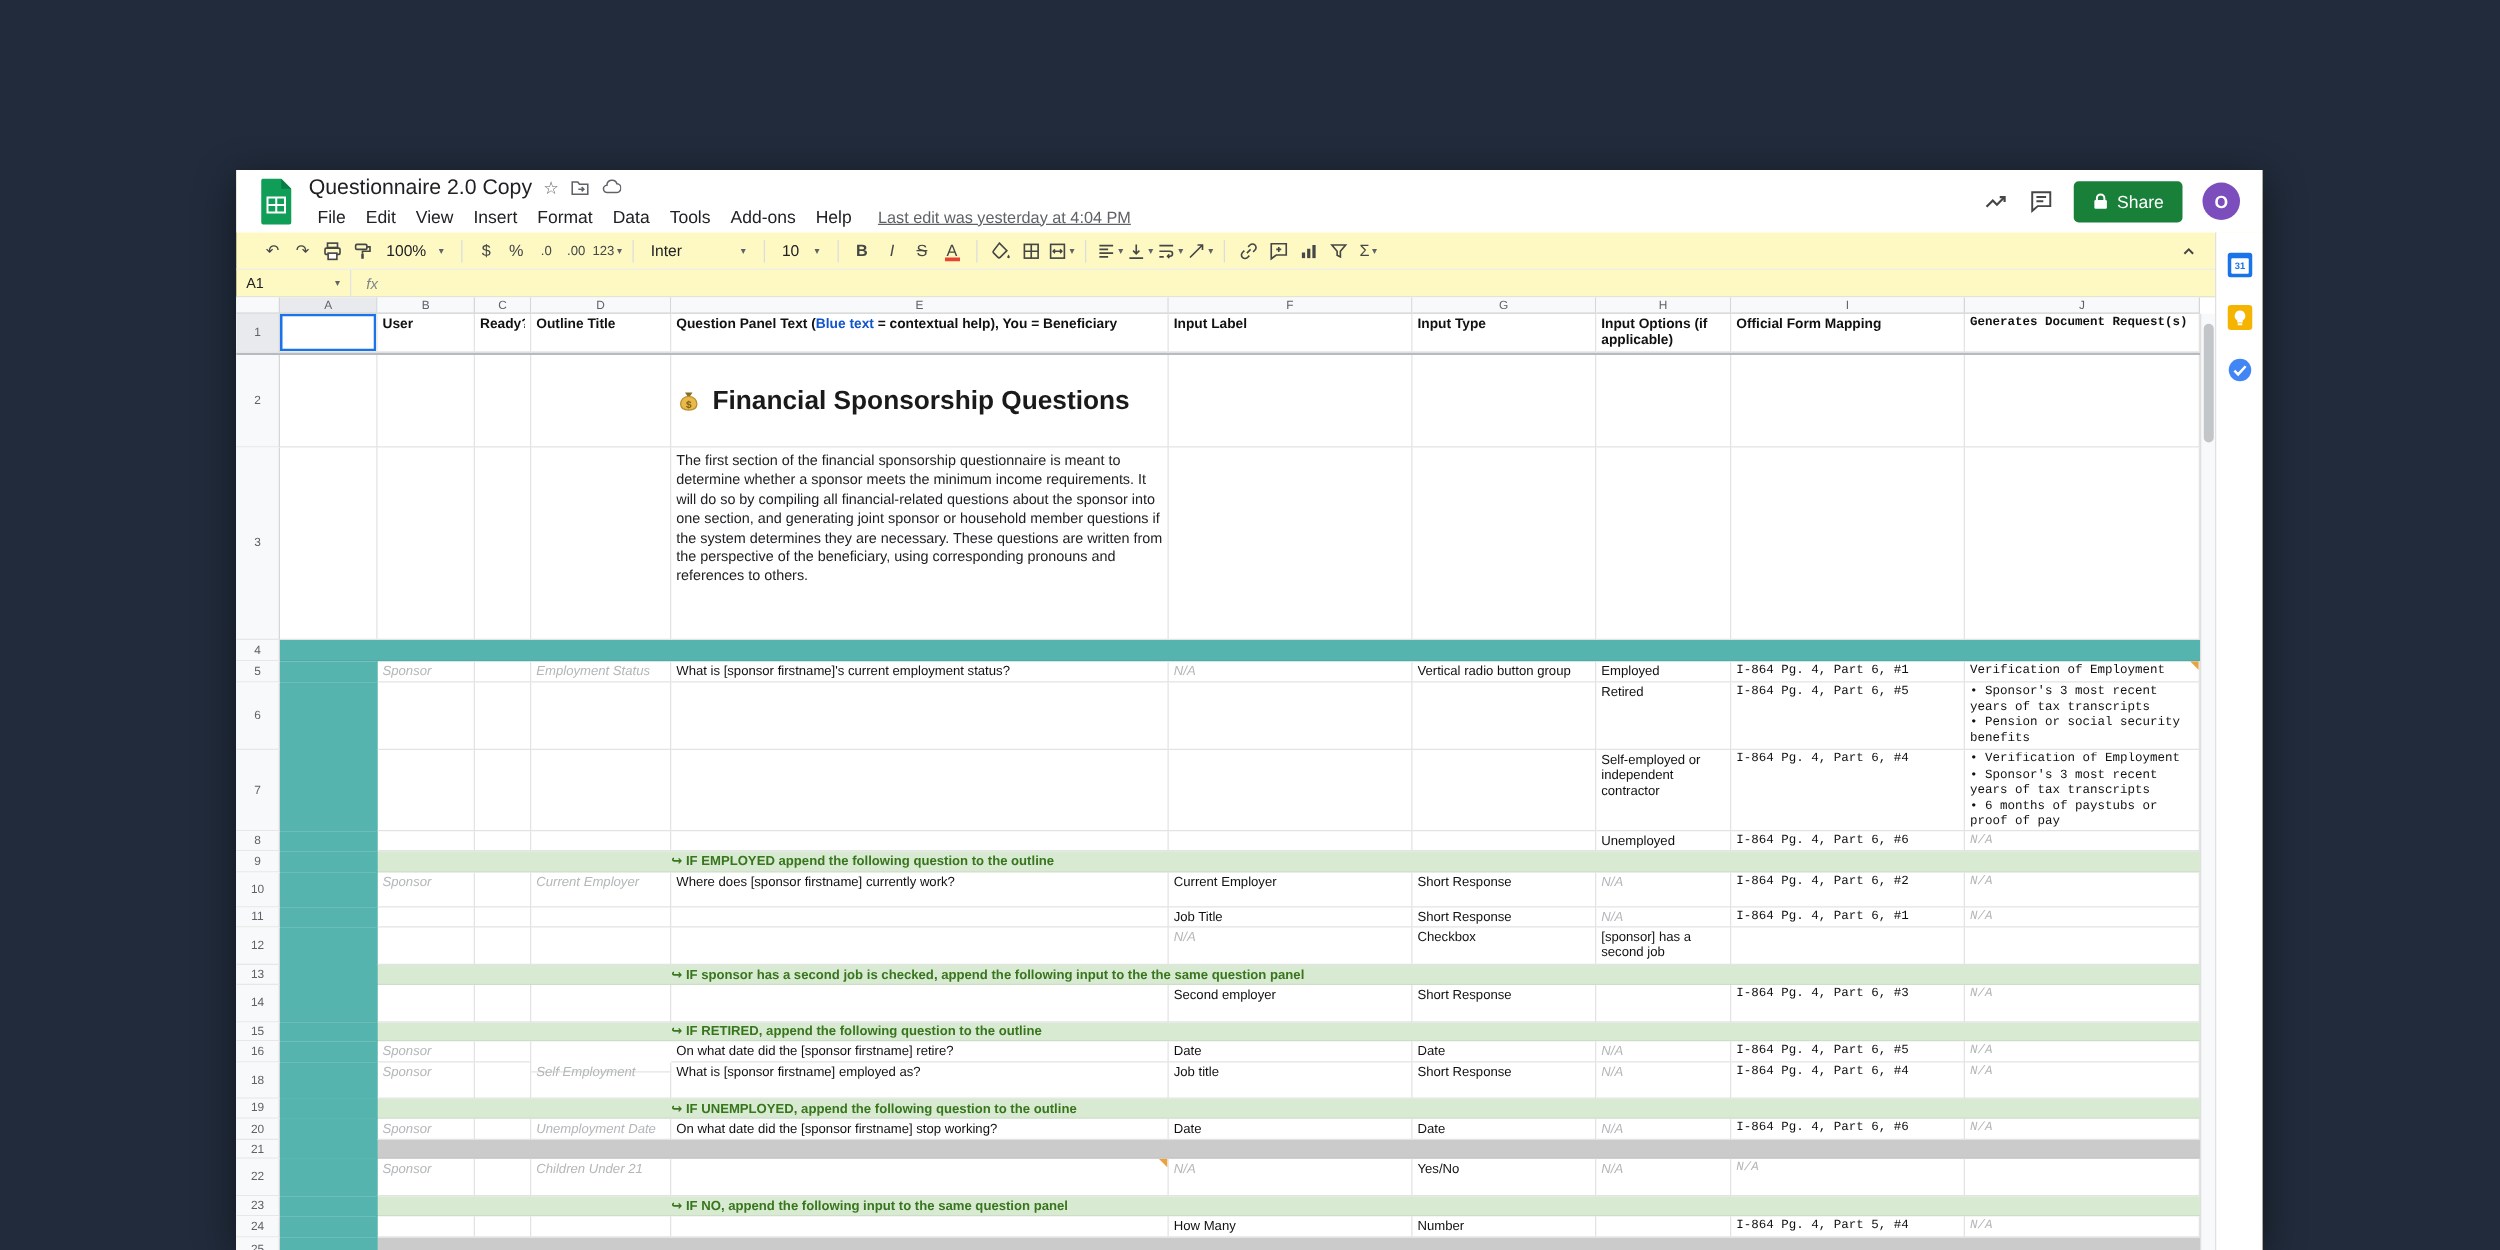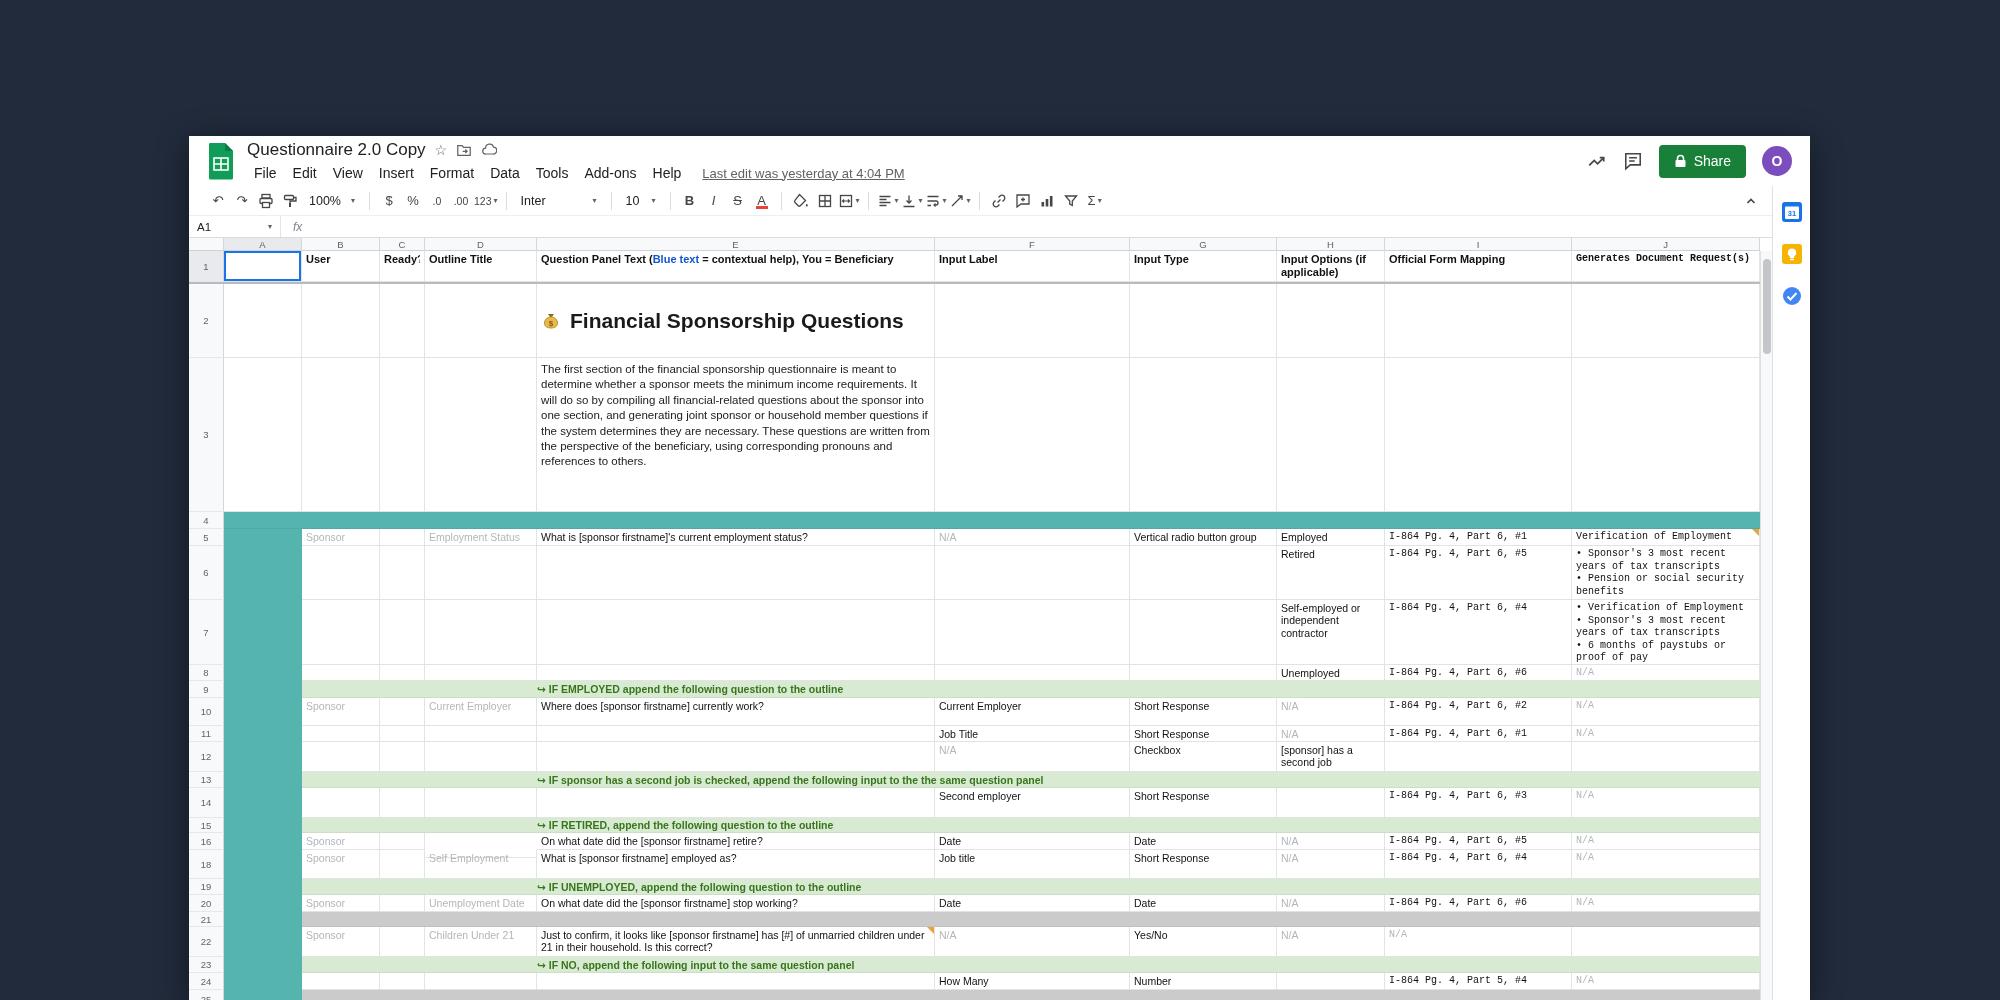--- a/index.html
+++ b/index.html
@@ -5,21 +5,21 @@
   :root{
     --bg:#212b3b; --teal:#56b4ae; --green-bg:#d9ead3; --green-text:#38761d;
     --gray-band:#cbcbcb; --muted:#b3b6b8; --blue:#1155cc; --note:#e8a33e;
     --share:#188038; --avatar:#7c4dbc; --sel:#1a73e8; --logo:#0f9d58;
   }
   *{box-sizing:border-box;margin:0;padding:0;}
   html,body{width:2000px;height:1000px;overflow:hidden;background:var(--bg);
     font-family:"Liberation Sans","DejaVu Sans",sans-serif;}
   .stage{position:relative;width:2000px;height:1000px;background:var(--bg);}
   .window{position:absolute;left:189px;top:136px;width:1621px;height:864px;
-    background:#ffffff;overflow:hidden;box-shadow:0 6px 30px rgba(0,0,0,.45);}
+    background:#fef9c3;overflow:hidden;box-shadow:0 6px 30px rgba(0,0,0,.45);}
   
   .topbar{height:50px;display:flex;align-items:center;padding:0 10px 0 12px;background:#fff;}
   .logo{width:40px;display:flex;align-items:center;justify-content:center;cursor:pointer;}
   .topbar-main{flex:1;min-width:0;padding-left:6px;}
   .title-row{display:flex;align-items:center;gap:9px;height:24px;}
   .doc-title{font-size:17px;color:#202124;font-weight:500;}
   .t-icon{color:#5f6368;font-size:14px;display:inline-flex;align-items:center;}
   .menu-row{display:flex;align-items:center;gap:2px;height:22px;}
   .menu-item{font-size:14px;color:#202124;padding:1px 7px;border-radius:3px;cursor:pointer;}
   .last-edit{font-size:13px;color:#5f6368;text-decoration:underline;margin-left:12px;cursor:pointer;}
@@ -73,21 +73,21 @@
     color:#5f6368;background:#f8f9fa;border-right:1px solid #d5d7d9;border-bottom:1px solid #e6e7e8;cursor:pointer;}
   .rownum.hl{background:#e8eaed;}
   .cell{flex:none;position:relative;overflow:hidden;padding:2px 4px;font-size:10.5px;color:#111;
     border-right:1px solid #e2e3e3;border-bottom:1px solid #e2e3e3;cursor:cell;}
   .cell .txt{display:block;white-space:nowrap;overflow:hidden;}
   .cell.wr .txt{white-space:normal;line-height:1.18;}
   .cell.hdr{font-weight:700;font-size:11px;line-height:1.2;}
   .cell.hdr.wr .txt{white-space:normal;}
   .cell.mono{font-family:"Liberation Mono","DejaVu Sans Mono",monospace;font-size:10px;}
   .cell.mono .txt{white-space:pre-wrap;line-height:1.25;}
-  .cell.muted{color:var(--muted);}
+  .cell.muted{color:var(--muted);font-style:italic;}
   .cell.para{font-size:11.5px;color:#202124;padding-top:4px;}
   .cell.para .txt{white-space:normal;line-height:1.34;}
   .cell.sect{display:flex;align-items:center;gap:9px;font-size:21px;font-weight:700;color:#1a1a1a;}
   .cell.sect .txt{overflow:visible;}
   .blue{color:var(--blue);}
   .cell.tealcell{background:var(--teal);border-right-color:var(--teal);border-bottom-color:var(--teal);}
   .cell.selcell{box-shadow:inset 0 0 0 2px var(--sel);}
   .band{flex:none;border-bottom:1px solid rgba(0,0,0,.05);cursor:cell;}
   .band.teal{background:var(--teal);}
   .band.grayband{background:var(--gray-band);}
@@ -703,21 +703,20 @@
                 <div class="rownum">22</div>
                 <div class="cell tealcell" style="width: 78px;"></div>
                 <div class="cell muted" style="width: 78px;">
                   <span class="txt">Sponsor</span>
                 </div>
                 <div class="cell" style="width: 45px;"></div>
                 <div class="cell muted" style="width: 112px;">
                   <span class="txt">Children Under 21</span>
                 </div>
                 <div class="cell wr" style="width: 398px;">
-                  <span class="txt">Just to confirm, it looks like [sponsor firstname] has [#] of unmarried children under 21 in their household. Is this correct?</span>
                   <i class="note"></i>
                 </div>
                 <div class="cell muted" style="width: 195px;">
                   <span class="txt">N/A</span>
                 </div>
                 <div class="cell" style="width: 147px;">
                   <span class="txt">Yes/No</span>
                 </div>
                 <div class="cell wr muted" style="width: 108px;">
                   <span class="txt">N/A</span>

